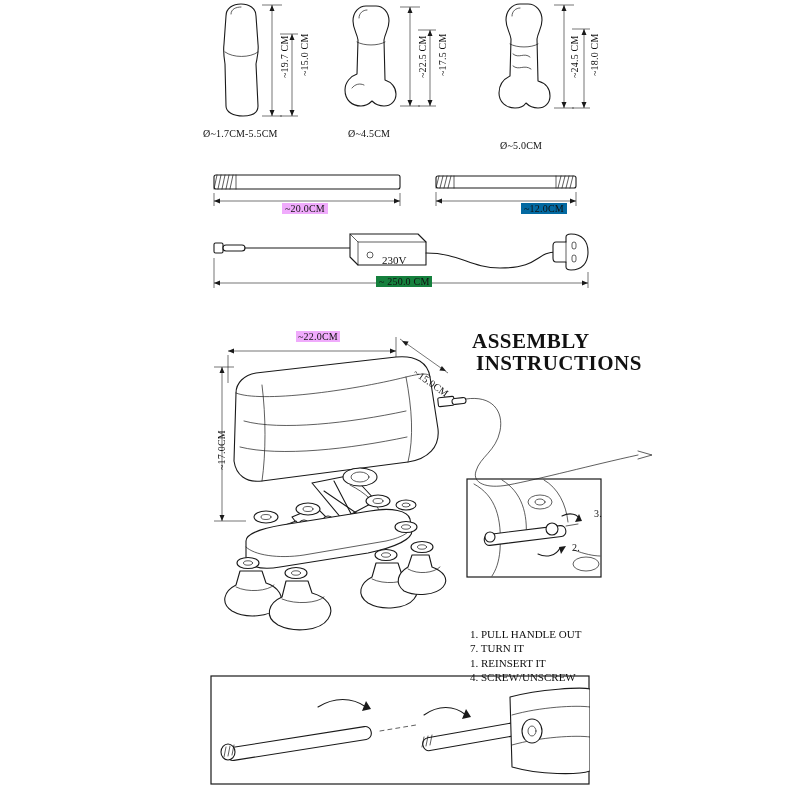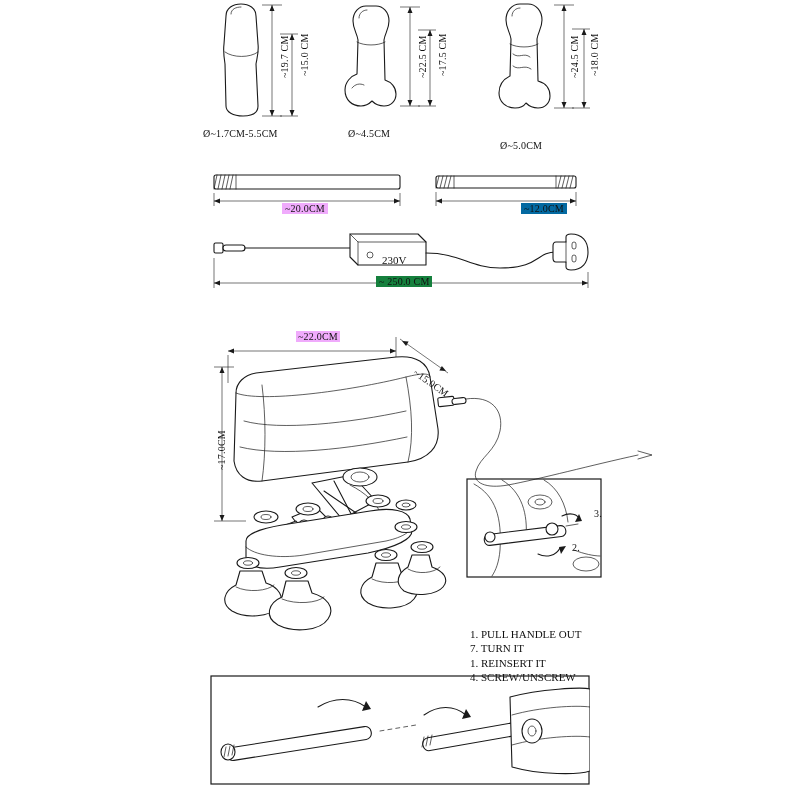--- a/index.html
+++ b/index.html
@@ -332,20 +332,24 @@
           C250,254 243,246 232,242 L229,230 Z"></path>
         <path class="ln-thin" d="M208,244 C218,250 234,248 240,242"></path>
       </g>
     </svg>
   </div>
 
   <div class="lbl" style="left:296px; top:331px; background:#f0abfc; padding:0 2px;">~22.0CM</div>
   <div class="lbl rot-up" style="left:418px; top:367px; transform: rotate(35deg);">~15.0CM</div>
   <div class="lbl vert" style="left:216px; top:470px;">~17.0CM</div>
 
+  <div class="title-assembly" style="left:472px; top:330px;">
+    <div>ASSEMBLY</div>
+    <div style="margin-left:4px;">INSTRUCTIONS</div>
+  </div>
 
   <div class="abs" style="left:466px; top:478px; width:136px; height:100px;">
     <svg width="136" height="100" viewBox="0 0 136 100">
       <rect class="box" x="1" y="1" width="134" height="98"></rect>
 
       <path class="ln-thin" d="M8,6 C30,18 36,40 34,72 C33,84 30,92 26,98"></path>
       <path class="ln-thin" d="M36,2 C56,14 62,36 60,60"></path>
       <path class="ln-thin" d="M78,2 C92,10 100,26 102,44"></path>
       <ellipse class="fillw-thin" cx="74" cy="24" rx="12" ry="7"></ellipse>
       <ellipse class="ln-thin" cx="74" cy="24" rx="5" ry="3"></ellipse>

